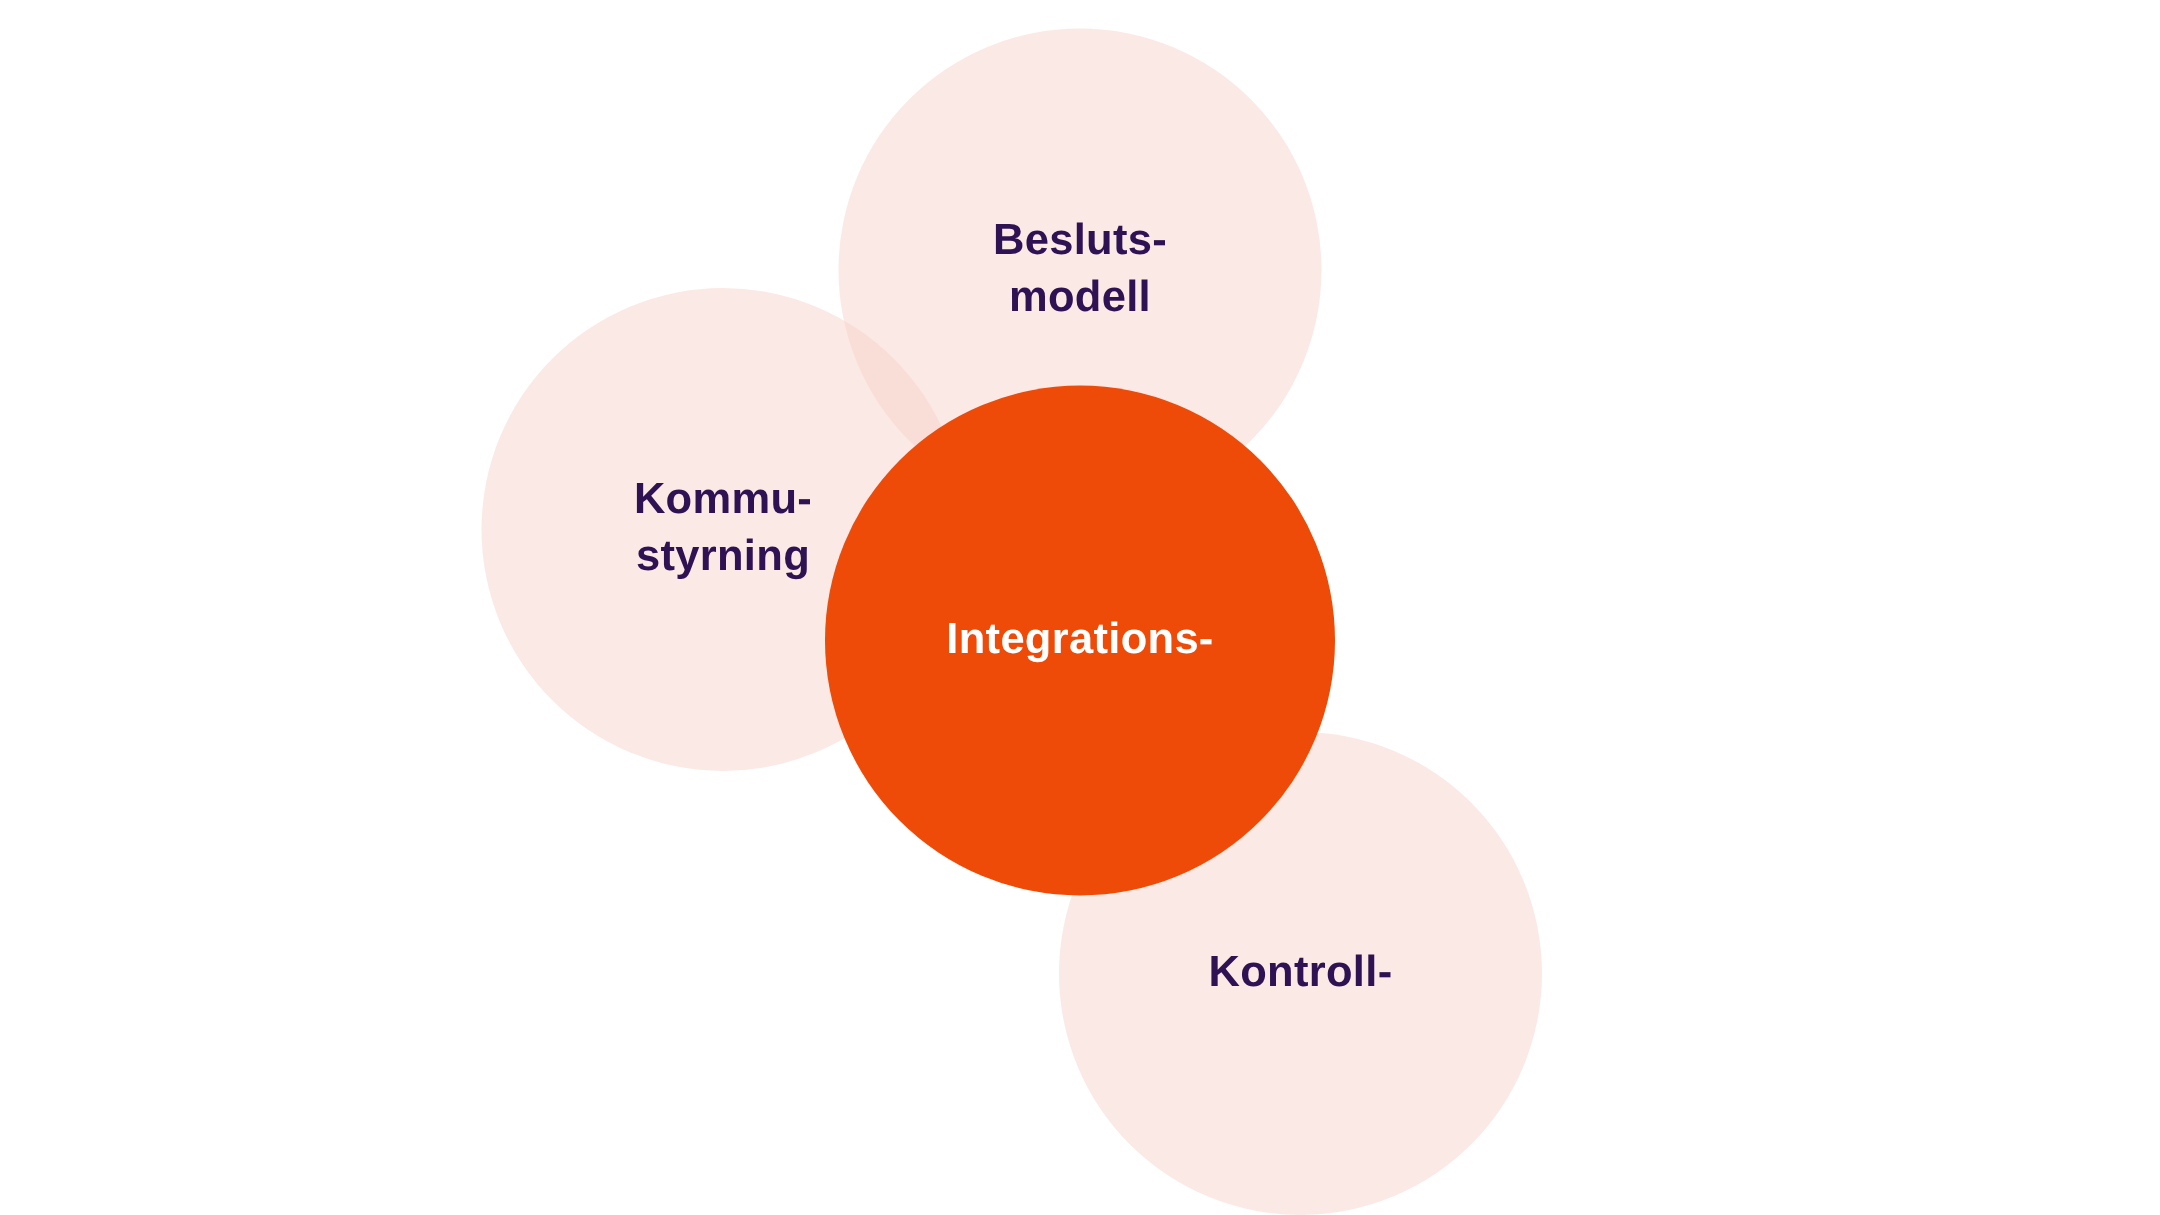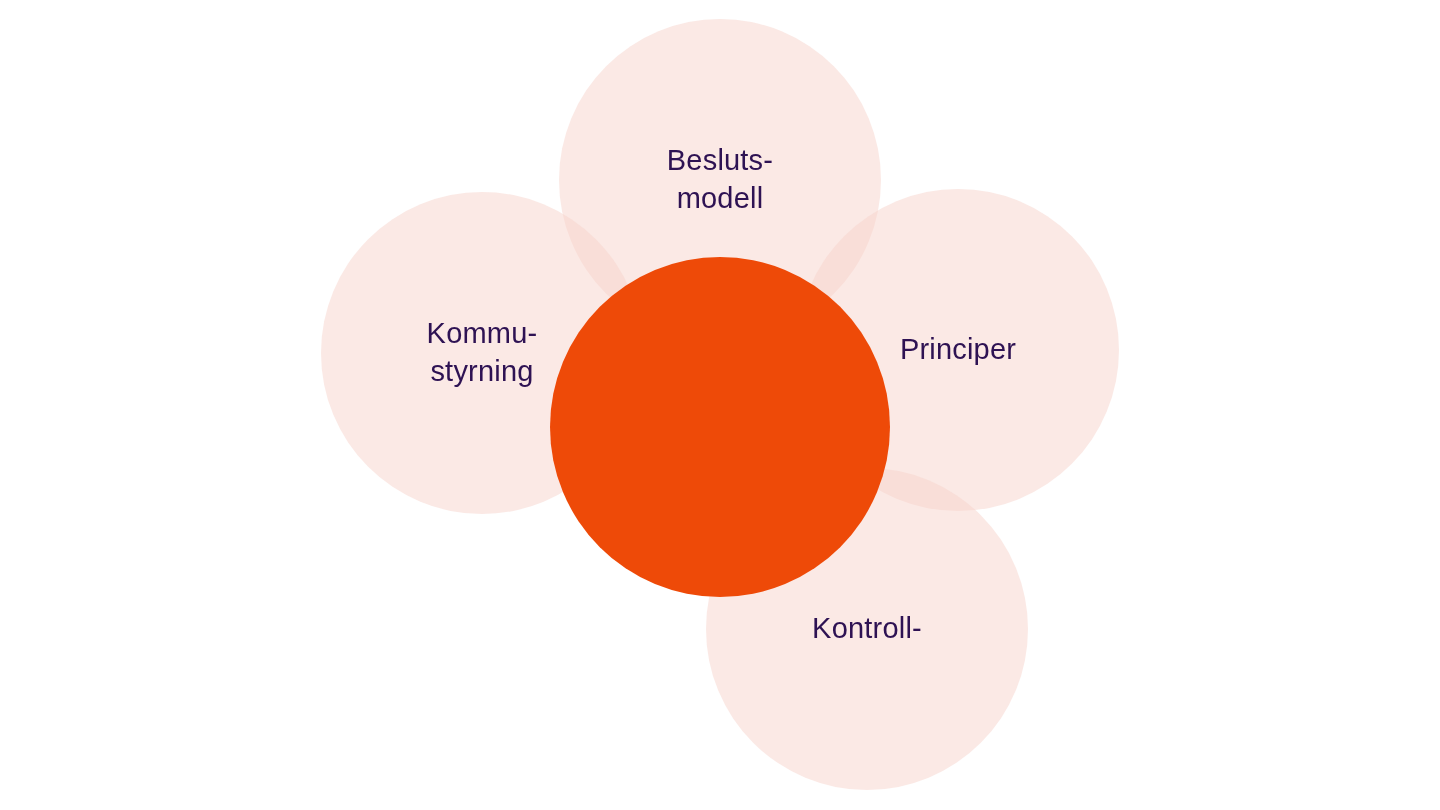--- a/index.html
+++ b/index.html
@@ -25,35 +25,35 @@
     box-sizing: border-box;
   }
   
   .petal {
     width: 322px;
     height: 322px;
     z-index: 1;
   }
   .petal--top          { left: 559px; top: 19px;  }
   .petal--right        { left: 797px; top: 189px; }
-  .petal--bottom-right { left: 706px; top: 468px; }
+  .petal--bottom-right { left: 706px; top: 488px; }
   .petal--bottom-left  { left: 412px; top: 468px; }
   .petal--left         { left: 321px; top: 192px; }
 
   .center-circle {
     width: 340px;
     height: 340px;
     left: 550px;
     top: 257px;
     background: var(--center-fill, #EE4A08);
     z-index: 2;
   }
 
   .label {
-    font-weight: 400;
+    font-weight: 700;
     font-size: 29px;
     line-height: 1.3;
     color: var(--label-text, #2E1253);
     letter-spacing: 0.2px;
   }
   .label .line { display: block; }
 
   .center-label {
     font-weight: 700;
     font-size: 29px;
@@ -68,39 +68,34 @@
 
 <div class="canvas">
 
   <div class="circle petal petal--top" style="background: rgba(247, 211, 203, 0.5);">
     <div class="label">
       <span class="line">Besluts-</span>
       <span class="line">modell</span>
     </div>
   </div>
 
-  <div class="circle petal petal--right" style="background: rgba(247, 211, 203, 0.5);">
-    <div class="label">
-      <span class="line">Principer</span>
-      <span class="line"></span>
-    </div>
-  </div>
 
   <div class="circle petal petal--bottom-right" style="background: rgba(247, 211, 203, 0.5);">
     <div class="label">
       <span class="line">Kontroll-</span>
     </div>
   </div>
 
 
   <div class="circle petal petal--left" style="background: rgba(247, 211, 203, 0.5);">
     <div class="label">
       <span class="line">Kommu-</span>
       <span class="line">styrning</span>
     </div>
   </div>
 
   <div class="circle center-circle">
     <div class="center-label">
+      <span class="line">Integrations-</span>
     </div>
   </div>
 
 </div>
 
 </body></html>

